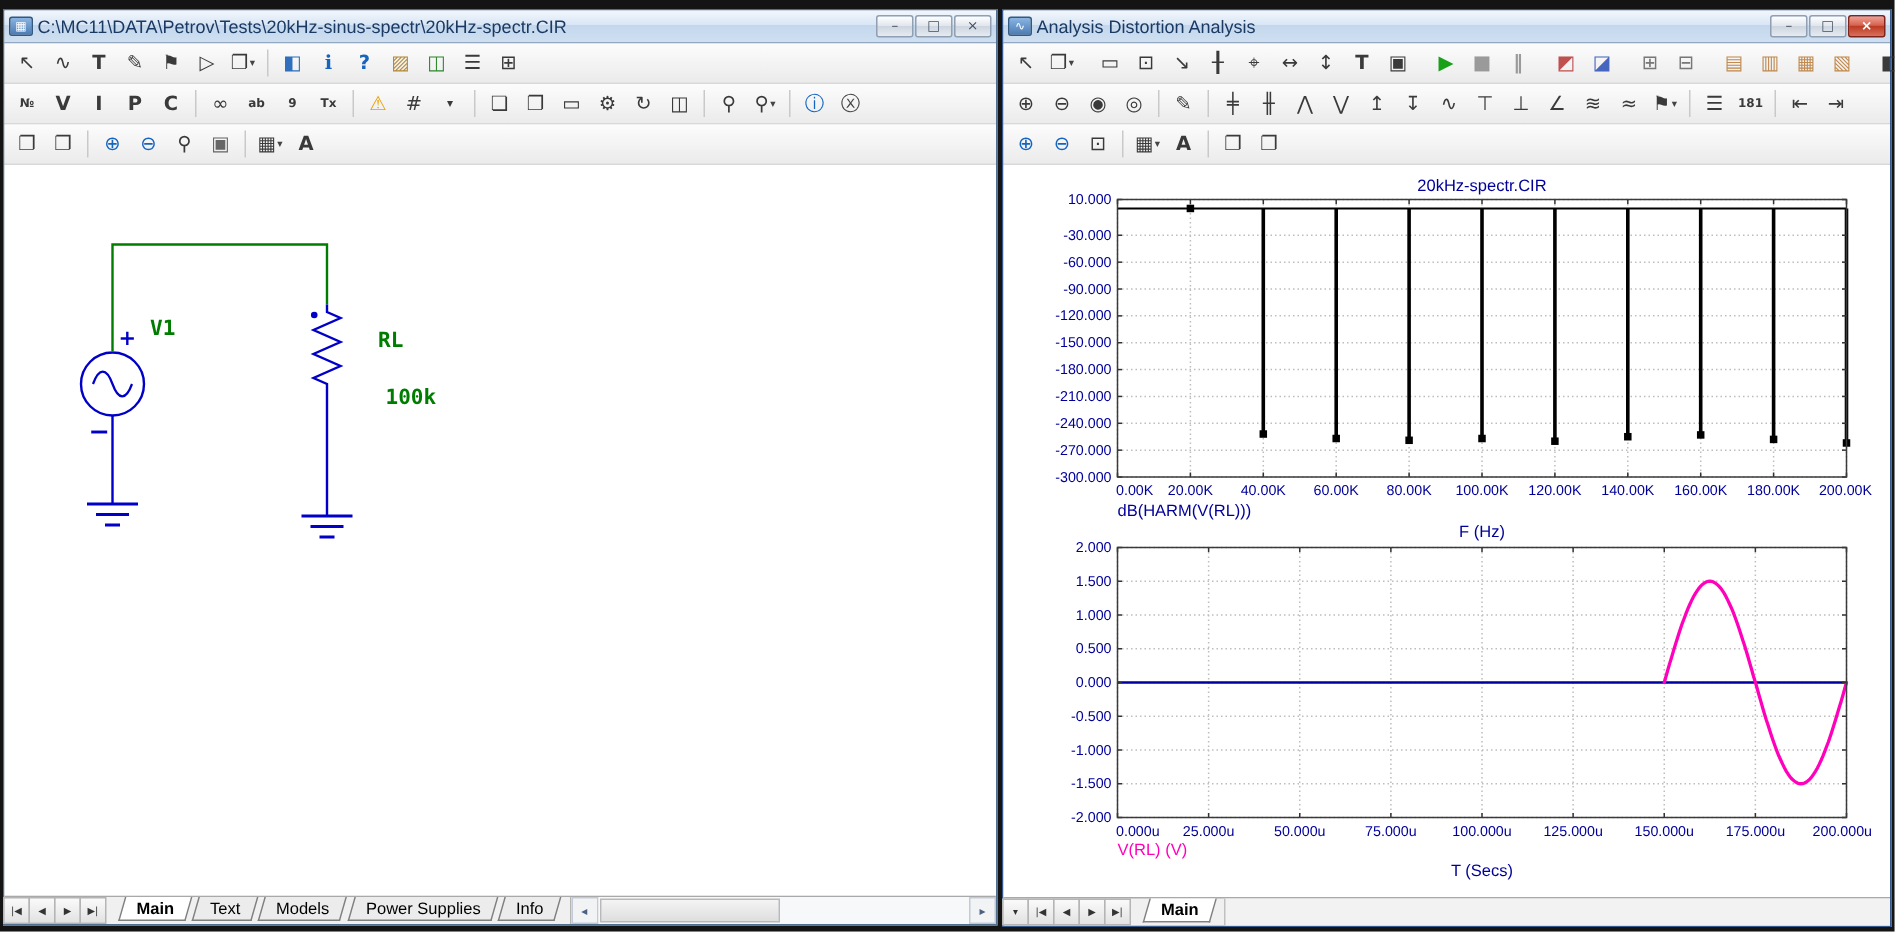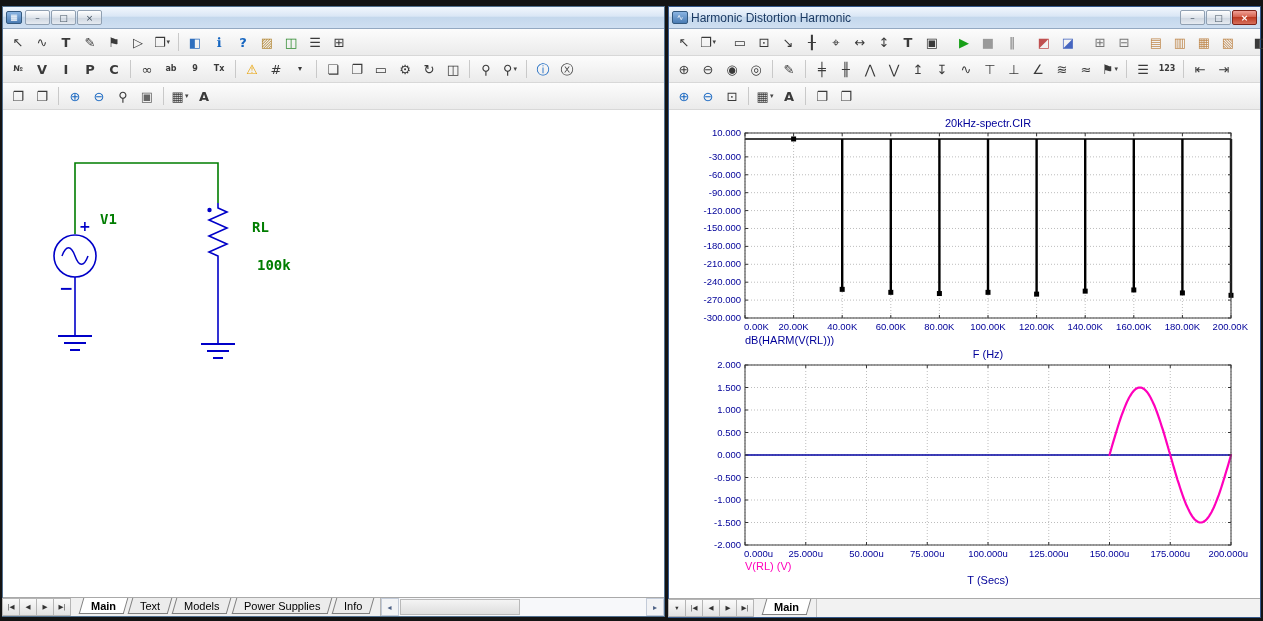--- a/index.html
+++ b/index.html
@@ -66,20 +66,21 @@
   .track-fill{flex:1;background:#f2f2f2;border-left:1px solid #c0c0c0;margin-left:5px}
 </style>
 </head>
 <body>
 
 <div>
 
   <div class="win left-win">
     <div class="titlebar">
       <span class="win-icon">▦</span>
+      <span class="title-text">C:\MC11\DATA\Petrov\Tests\20kHz-sinus-spectr\20kHz-spectr.CIR</span>
       <span class="cap-group">
         <button class="cap-btn">–</button>
         <button class="cap-btn">□</button>
         <button class="cap-btn">×</button>
       </span>
     </div>
     <div class="toolbar" id="l-tb1">
         <button class="tb-btn">
           <span class="glyph">↖</span>
         </button>
@@ -282,21 +283,21 @@
           <span class="sb-thumb"></span>
         </span>
         <button class="sb-btn">▸</button>
       </span>
     </div>
   </div>
 
   <div class="win right-win">
     <div class="titlebar">
       <span class="win-icon">∿</span>
-      <span class="title-text">Harmonic Distortion Harmonic</span>
+      <span class="title-text">Analysis Distortion Analysis</span>
       <span class="cap-group">
         <button class="cap-btn">–</button>
         <button class="cap-btn">□</button>
         <button class="cap-btn red">×</button>
       </span>
     </div>
     <div class="toolbar" id="r-tb1">
         <button class="tb-btn">
           <span class="glyph">↖</span>
         </button>
@@ -430,21 +431,21 @@
         </button>
         <button class="tb-btn">
           <span class="glyph">⚑</span>
           <span class="dd">▾</span>
         </button>
         <span class="tb-sep"></span>
         <button class="tb-btn">
           <span class="glyph">☰</span>
         </button>
         <button class="tb-btn small">
-          <span class="glyph">123</span>
+          <span class="glyph">181</span>
         </button>
         <span class="tb-sep"></span>
         <button class="tb-btn">
           <span class="glyph">⇤</span>
         </button>
         <button class="tb-btn">
           <span class="glyph">⇥</span>
         </button>
       </div>
     <div class="toolbar" id="r-tb3">

